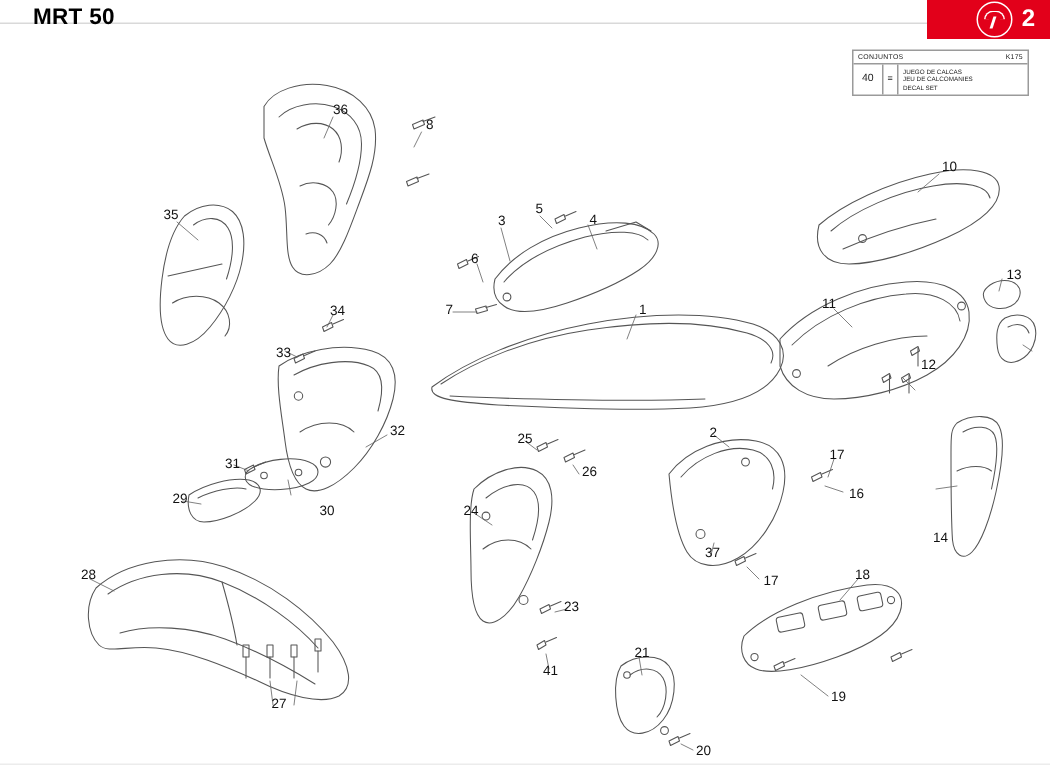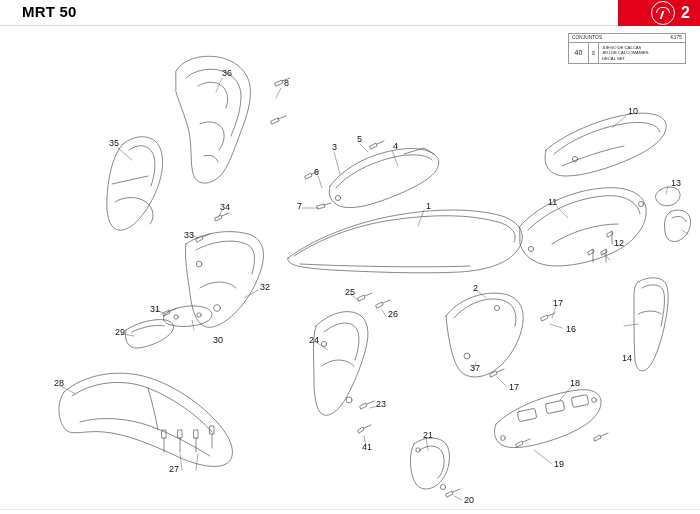--- a/index.html
+++ b/index.html
@@ -14,21 +14,21 @@
     color: #1a1a1a;
     overflow: hidden;
     position: relative;
   }
 
   
   .header {
     position: absolute;
     left: 0; top: 0;
     width: 700px;
-    height: 26px;
+    height: 16px;
     border-bottom: 1px solid #d9d9d9;
     box-sizing: border-box;
   }
   .title {
     position: absolute;
     left: 22px; top: 3px;
     font-size: 15px;
     font-weight: bold;
     letter-spacing: 0.2px;
     color: #000;
@@ -489,21 +489,21 @@
     <div class="lbl" style="left: 509px; top: 383px;">17</div>
     <div class="lbl" style="left: 570px; top: 379px;">18</div>
     <div class="lbl" style="left: 554px; top: 460px;">19</div>
     <div class="lbl" style="left: 464px; top: 496px;">20</div>
     <div class="lbl" style="left: 423px; top: 431px;">21</div>
     <div class="lbl" style="left: 362px; top: 443px;">41</div>
     <div class="lbl" style="left: 376px; top: 400px;">23</div>
     <div class="lbl" style="left: 309px; top: 336px;">24</div>
     <div class="lbl" style="left: 345px; top: 288px;">25</div>
     <div class="lbl" style="left: 388px; top: 310px;">26</div>
-    <div class="lbl" style="left: 169px; top: 465px;">27</div>
+    <div class="lbl" style="left: 181px; top: 465px;">27</div>
     <div class="lbl" style="left: 54px; top: 379px;">28</div>
     <div class="lbl" style="left: 115px; top: 328px;">29</div>
     <div class="lbl" style="left: 194px; top: 336px; margin-left: 19px;">30</div>
     <div class="lbl" style="left: 150px; top: 305px;">31</div>
     <div class="lbl" style="left: 260px; top: 283px;">32</div>
     <div class="lbl" style="left: 184px; top: 231px;">33</div>
     <div class="lbl" style="left: 220px; top: 203px;">34</div>
     <div class="lbl" style="left: 109px; top: 139px;">35</div>
     <div class="lbl" style="left: 222px; top: 69px;">36</div>
     <div class="lbl" style="left: 470px; top: 364px;">37</div>

